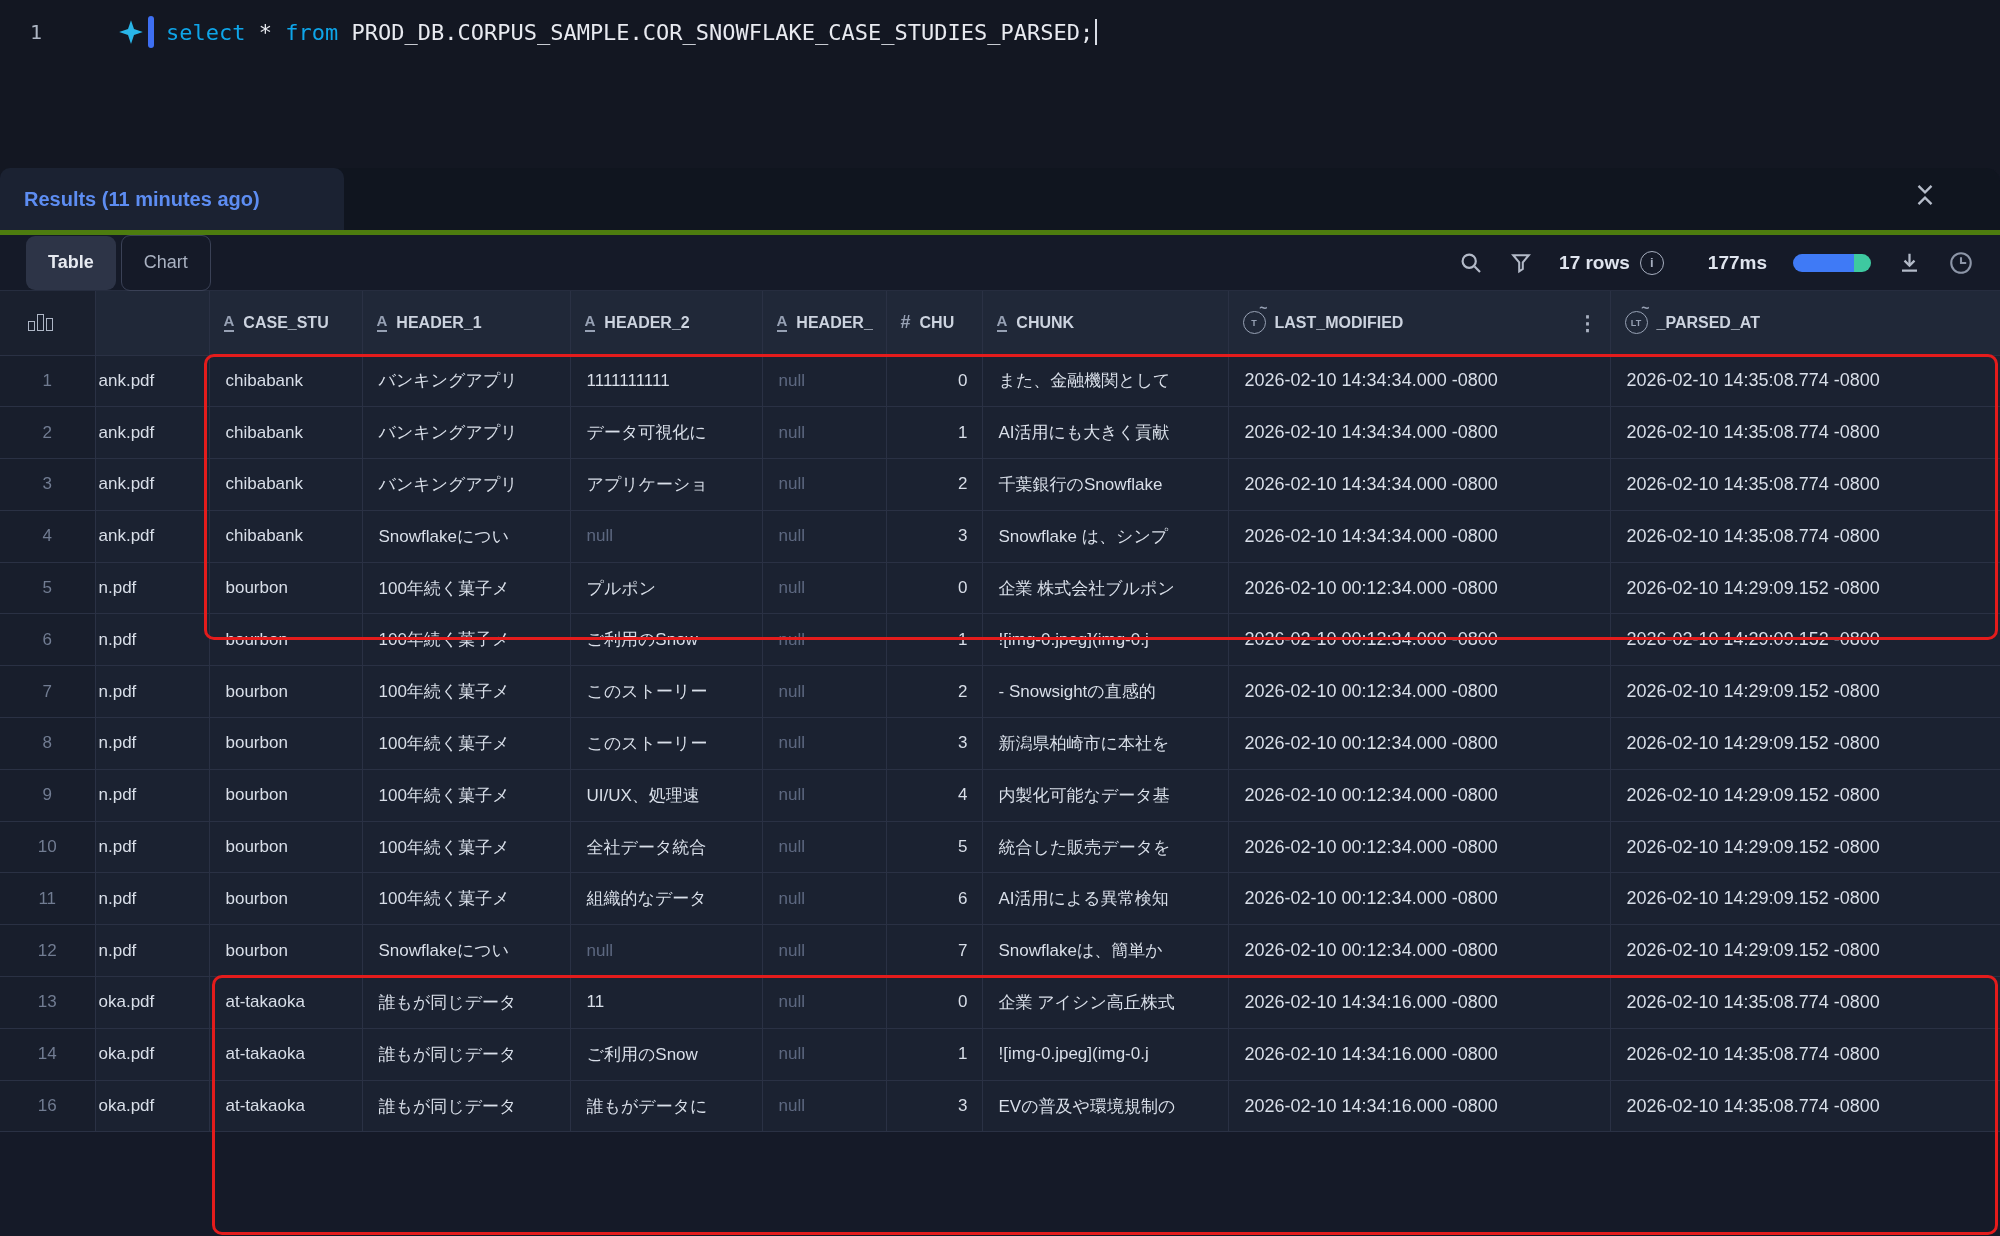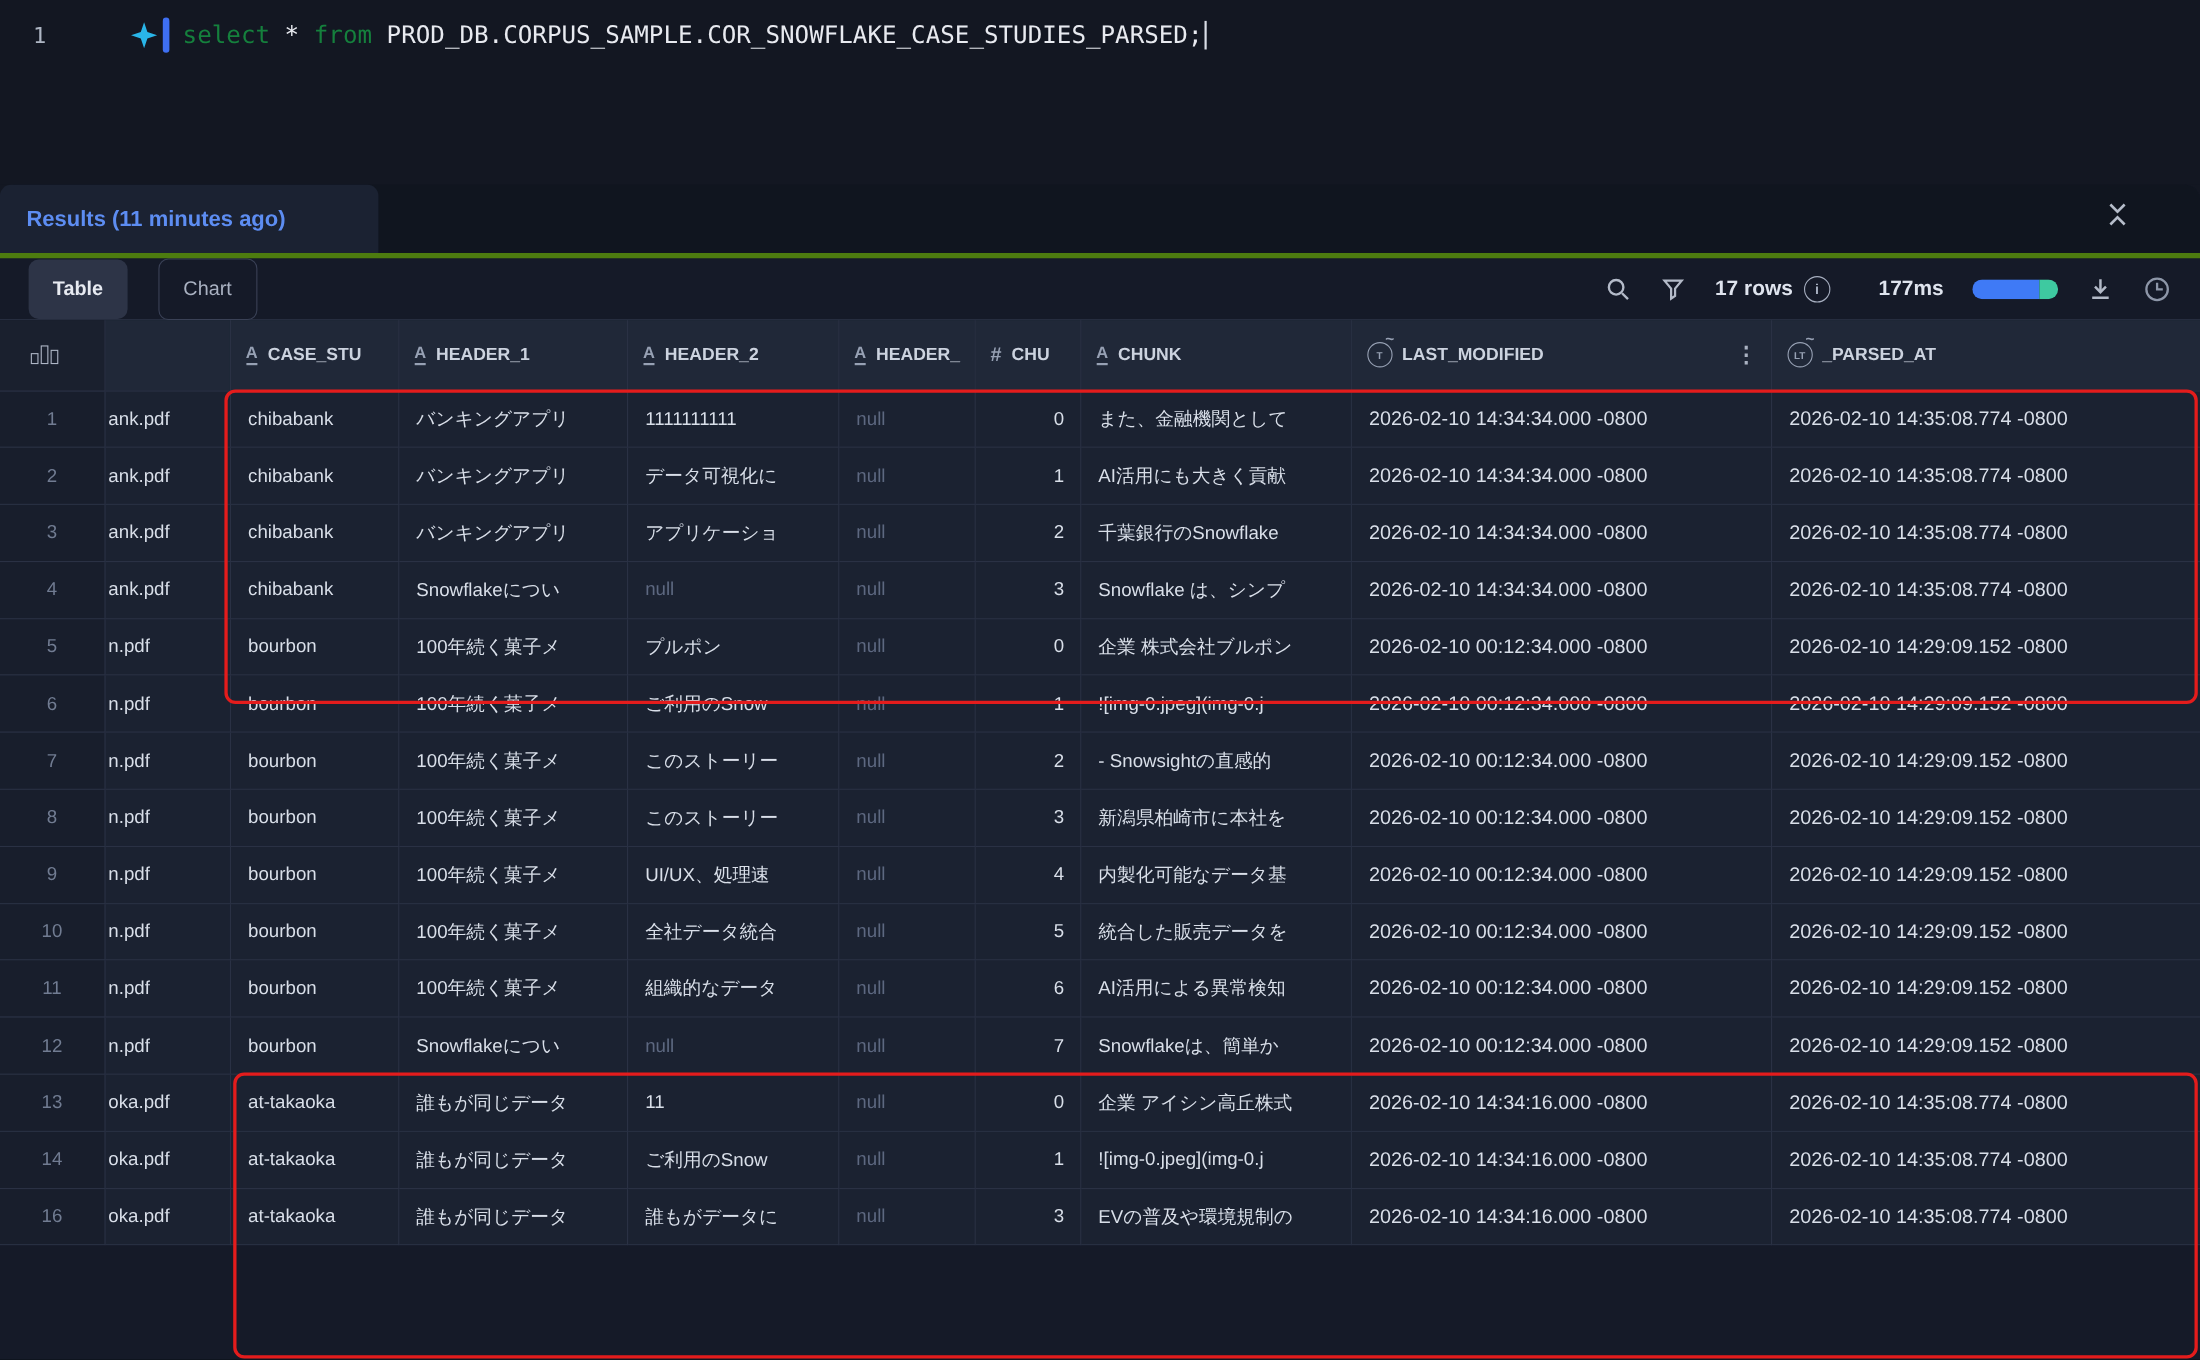--- a/index.html
+++ b/index.html
@@ -8,39 +8,39 @@
 
   
   .editor{position:absolute;left:0;top:0;width:2000px;height:168px;background:#131722;}
   .codeline{display:flex;align-items:center;height:56px;padding-top:4px;}
   .gutter{width:72px;text-align:center;font-family:"DejaVu Sans Mono",monospace;
           font-size:20px;color:#aeb6c4;flex:0 0 auto;}
   .copilot{margin-left:44px;display:flex;align-items:center;flex:0 0 auto;}
   .copilot-bar{width:6px;height:32px;border-radius:3px;background:#3e6ff2;margin-left:2px;}
   .sql{margin-left:12px;font-family:"DejaVu Sans Mono",monospace;font-size:22px;
        white-space:pre;color:#e8eaf0;display:flex;align-items:center;}
-  .sql .kw{color:#15803d;}
+  .sql .kw{color:#0ea5e9;}
   .text-cursor{display:inline-block;width:2px;height:26px;background:#d9dde6;margin-left:2px;}
 
   
   .results{position:absolute;left:0;top:168px;width:2000px;height:1068px;
            background:#151a28;border-radius:14px 14px 0 0;}
   .tabbar{position:relative;height:62px;background:#10151f;border-radius:14px 14px 0 0;
           border-bottom:5px solid #4d7c0f;display:flex;align-items:stretch;}
   .results-tab{background:#1b2232;border-radius:10px 10px 0 0;min-width:296px;
                display:flex;align-items:center;padding:0 24px;
                color:#5d8df2;font-size:20px;font-weight:700;}
   .collapse{position:absolute;right:62px;top:14px;}
 
   .toolbar{height:56px;background:#151a28;border-bottom:1px solid #262d3f;
            display:flex;align-items:center;padding:0 26px;box-sizing:border-box;}
   .pill{height:54px;padding:0 22px;border-radius:9px;display:flex;align-items:center;
         font-size:18px;cursor:default;}
   .pill.active{background:#2d3447;color:#e7eaf1;font-weight:700;}
-  .pill.ghost{border:1px solid #3a4156;color:#a9b1c1;margin-left:28px;}
+  .pill.ghost{border:1px solid #3a4156;color:#a9b1c1;margin-left:5px;}
   .tspacer{flex:1;}
   .tright{display:flex;align-items:center;gap:26px;}
   .rowcount{font-size:19px;font-weight:700;color:#dfe4ee;display:flex;align-items:center;gap:10px;}
   .info-ic{width:22px;height:22px;border:1.6px solid #a7afc0;border-radius:50%;
            display:inline-flex;align-items:center;justify-content:center;
            font-size:13px;font-weight:700;color:#a7afc0;}
   .duration{font-size:19px;font-weight:700;color:#dfe4ee;margin-left:18px;}
   .pbar{width:78px;height:18px;border-radius:9px;overflow:hidden;display:flex;}
   .pbar .blue{width:78%;background:#3f7af6;}
   .pbar .green{width:22%;background:#3ec9a0;}

